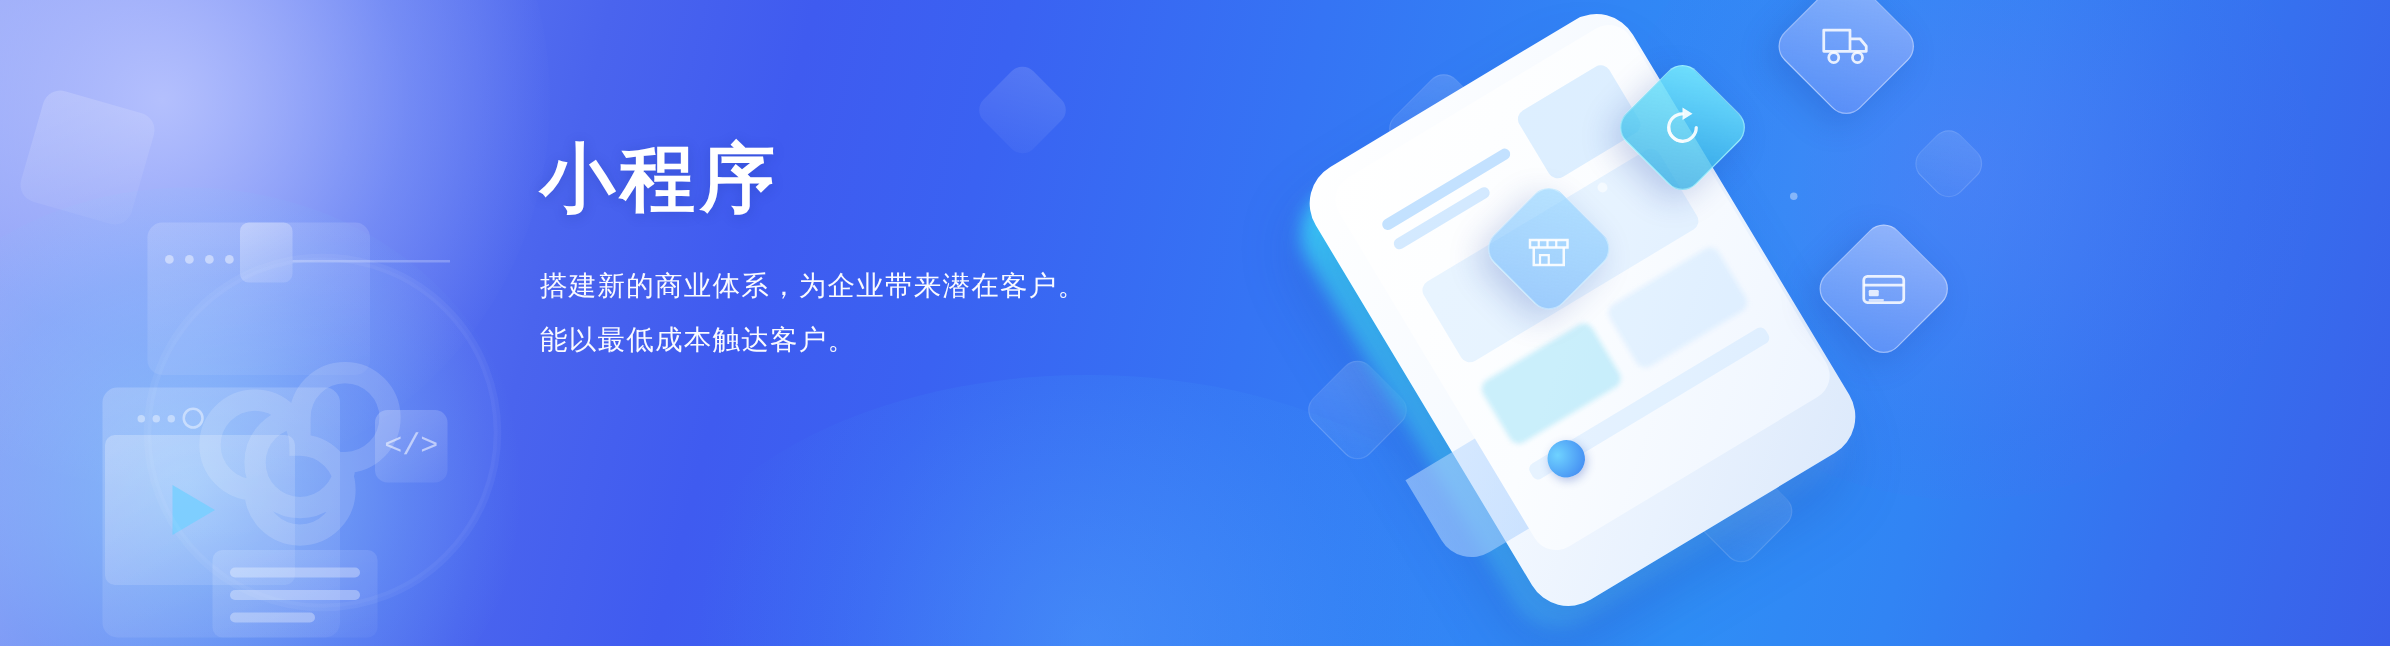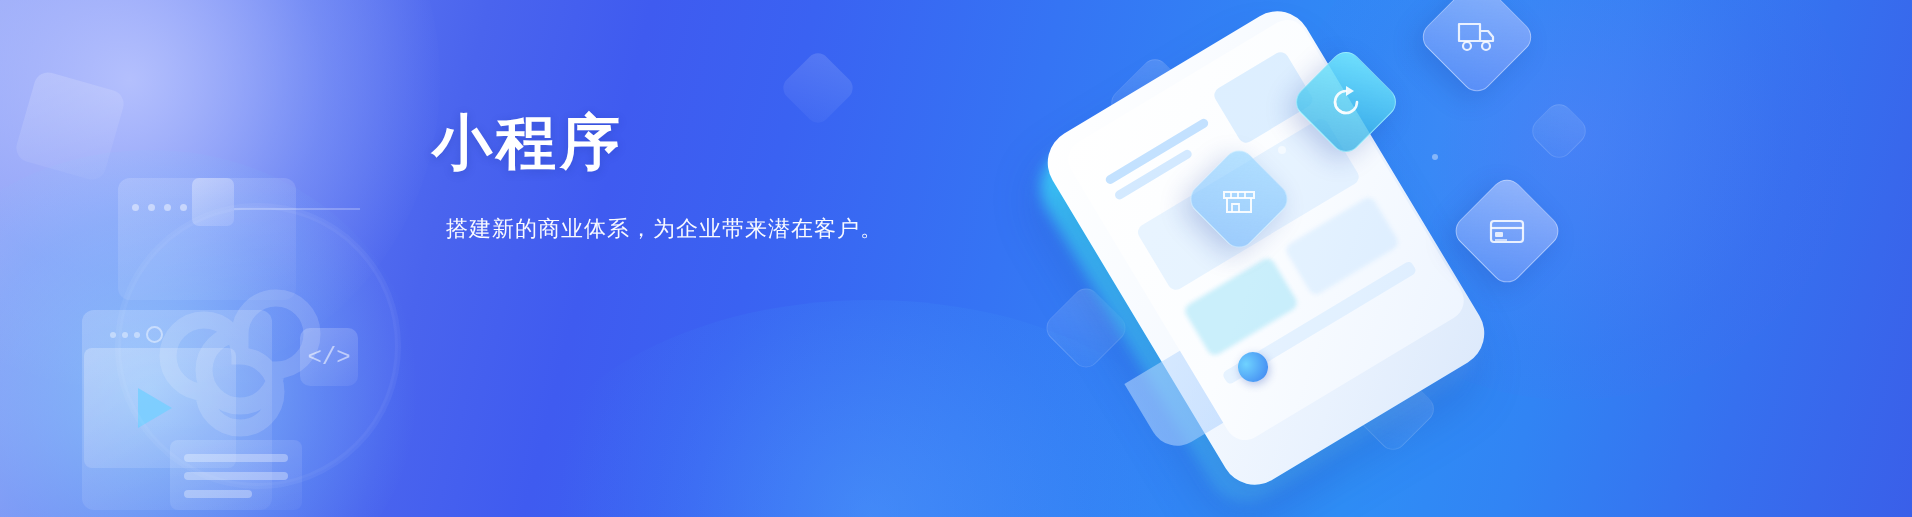--- a/index.html
+++ b/index.html
@@ -184,21 +184,20 @@
     letter-spacing: 1px;
     padding-bottom: 5px;
     text-shadow: 0 2px 8px rgba(20,40,140,.20);
   }
   .body-copy {
     margin-top: 34px;
     font-size: 22px;
     line-height: 43px;
     letter-spacing: 1px;
     color: rgba(255,255,255,.97);
-    margin-left: 14px;
   }
   .body-copy div { white-space: nowrap; }
 
   
   .illus {
     position: absolute;
     left: 1030px;
     top: -10px;
     width: 560px;
     height: 530px;
@@ -371,20 +370,21 @@
     <circle cx="150" cy="150" r="140" fill="none" stroke="rgba(255,255,255,0.16)" stroke-width="6"></circle>
     <path d="M96 196 a36 36 0 1 1 36 -36 v-22 a36 36 0 1 1 36 36 a36 36 0 1 1 -36 -36 v22 a36 36 0 1 1 -36 36 z" fill="none" stroke="rgba(255,255,255,0.55)" stroke-width="17" stroke-linecap="round"></path>
   </svg>
 
   <div class="copy">
     <div class="headline">
       <span class="headline-main">小程序</span>
     </div>
     <div class="body-copy">
       <div>搭建新的商业体系，为企业带来潜在客户。</div>
+      <div>能以最低成本触达客户。</div>
     </div>
   </div>
 
   <div class="strip"></div>
 
   <div class="illus">
 
     <div class="blank blank-1"></div>
     <div class="blank blank-2"></div>
     <div class="blank blank-3"></div>

